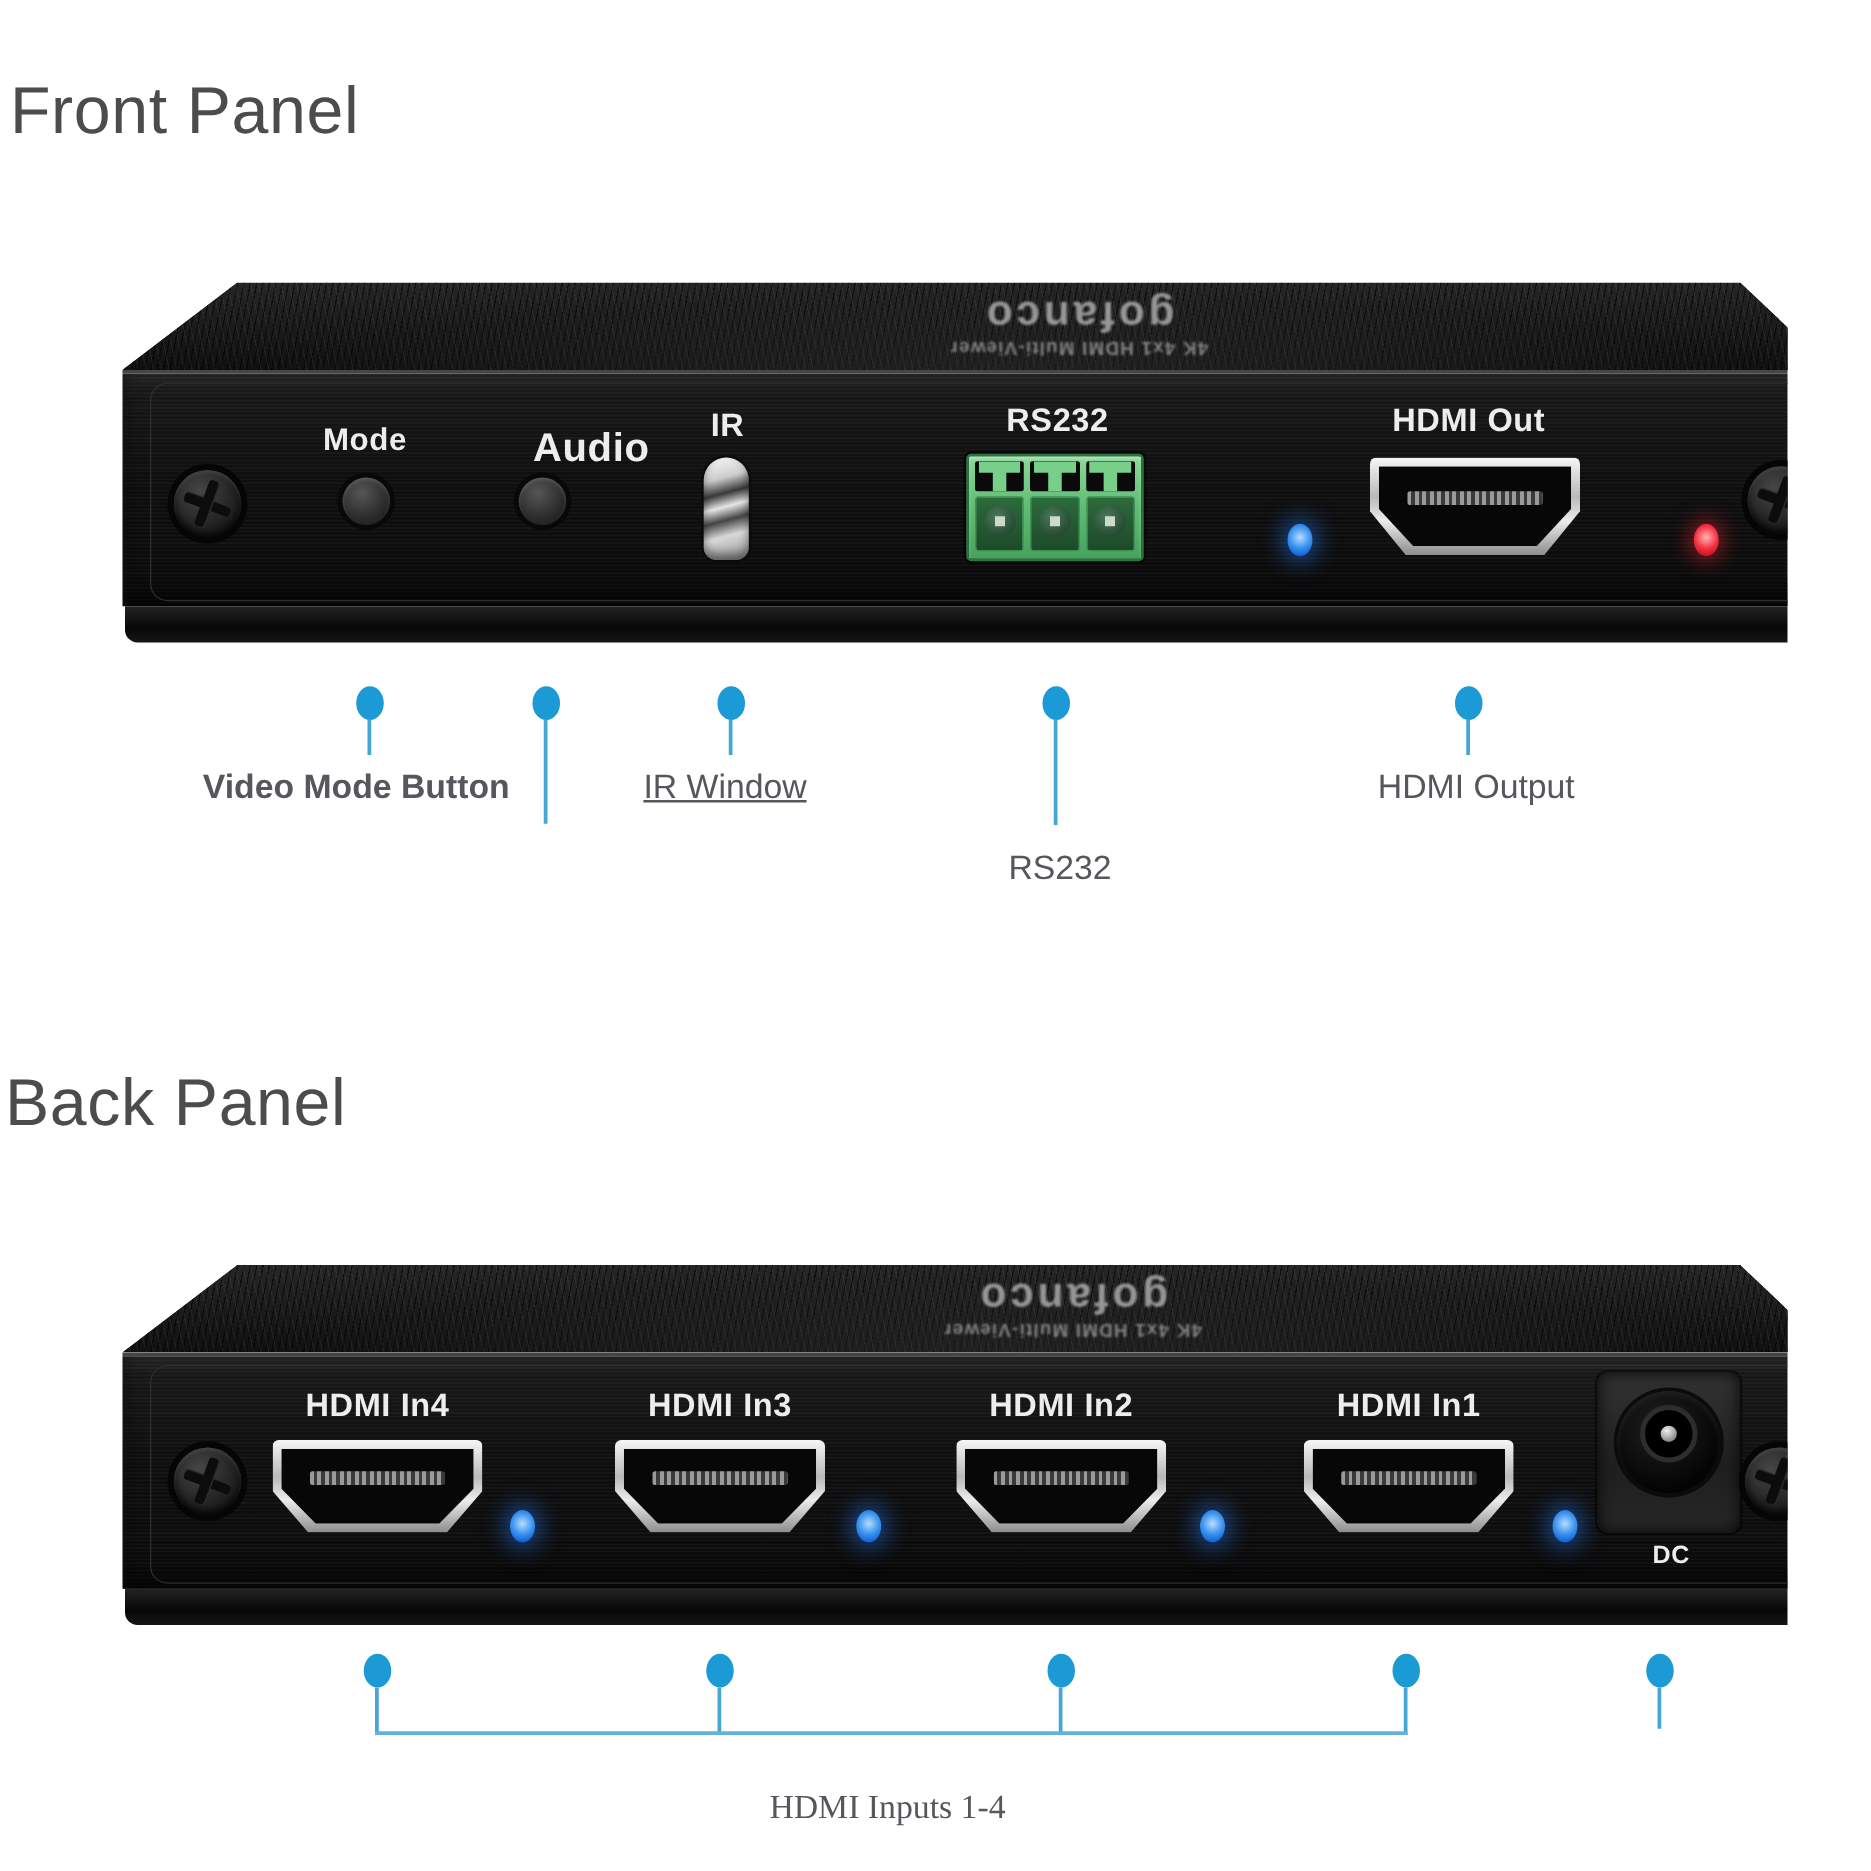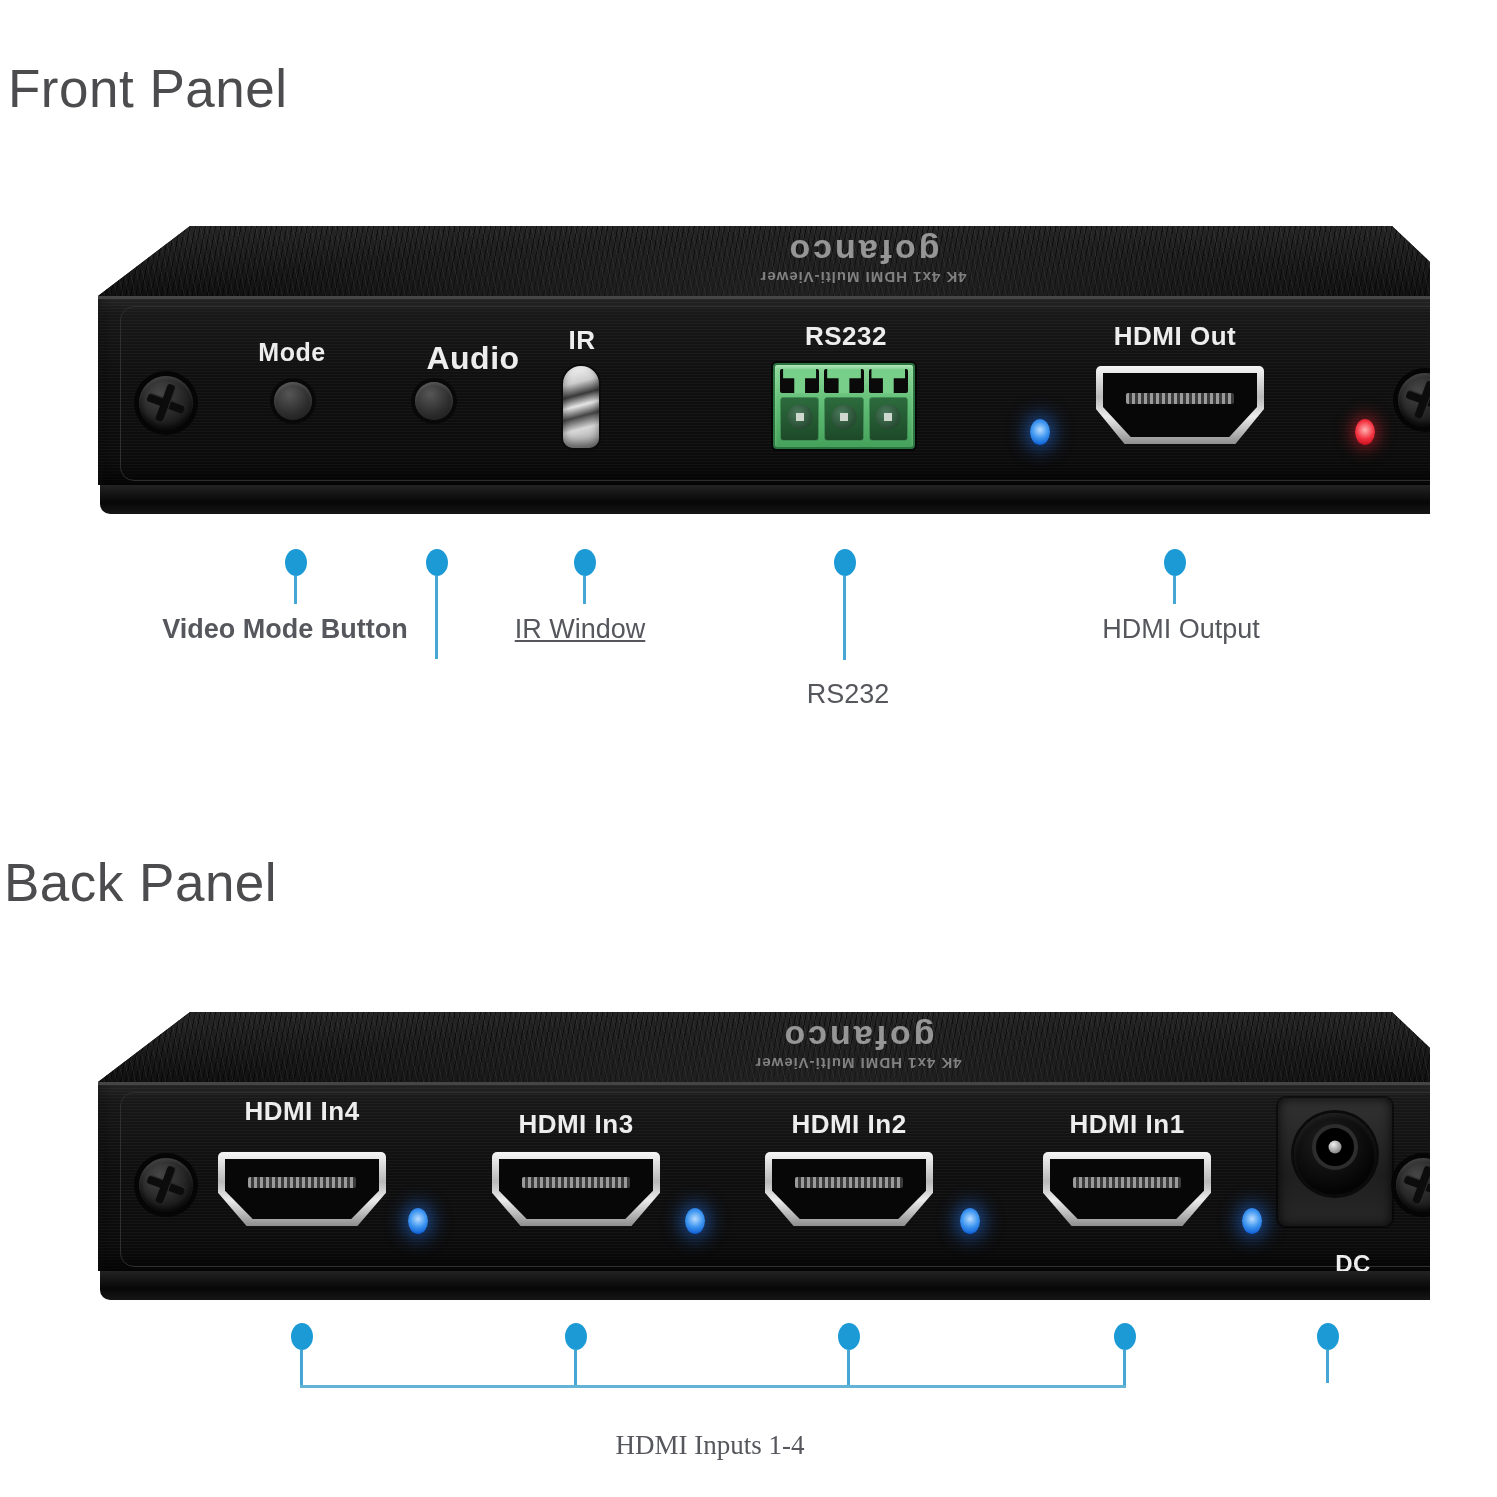--- a/index.html
+++ b/index.html
@@ -175,21 +175,21 @@
     <div class="device-top">
       <div class="top-logo" style="left:590px;top:8px;">
         <div class="tagline">4K 4x1 HDMI Multi-Viewer</div>
         <div class="brand">gofanco</div>
       </div>
     </div>
     <div class="device-face">
       <div class="face-plate"></div>
       <div class="screw" style="left:41px;top:73px;"></div>
 
-      <div class="panel-label" style="left:204px;top:11px;">HDMI In4</div>
+      <div class="panel-label" style="left:204px;top:24px;">HDMI In4</div>
       <div class="hdmi-port" style="left:120px;top:67px;height:74px;">
         <div class="hdmi-outer"></div>
           <div class="hdmi-inner"></div>
           <div class="hdmi-pins"></div>
       </div>
       <div class="led led-blue" style="left:310px;top:123px;"></div>
 
       <div class="panel-label" style="left:478px;top:24px;">HDMI In3</div>
       <div class="hdmi-port" style="left:394px;top:67px;height:74px;">
         <div class="hdmi-outer"></div>
@@ -212,21 +212,21 @@
           <div class="hdmi-inner"></div>
           <div class="hdmi-pins"></div>
       </div>
       <div class="led led-blue" style="left:1144px;top:123px;"></div>
 
       <div class="dc-recess" style="left:1180px;top:13px;">
         <div class="dc-barrel"></div>
           <div class="dc-ring"></div>
           <div class="dc-pin"></div>
       </div>
-      <div class="panel-label" style="left:1239px;top:165px;font-size:24px;margin-left:16px;">DC</div>
+      <div class="panel-label" style="left:1239px;top:148px;font-size:20px;">DC</div>
       <div class="screw" style="left:1298px;top:73px;"></div>
     </div>
     <div class="device-lip"></div>
   </div>
 
   <div class="co-dot" style="left:291px;top:1323px;"></div>
   <div class="co-dot" style="left:565px;top:1323px;"></div>
   <div class="co-dot" style="left:838px;top:1323px;"></div>
   <div class="co-dot" style="left:1114px;top:1323px;"></div>
   <div class="co-dot" style="left:1317px;top:1323px;"></div>

